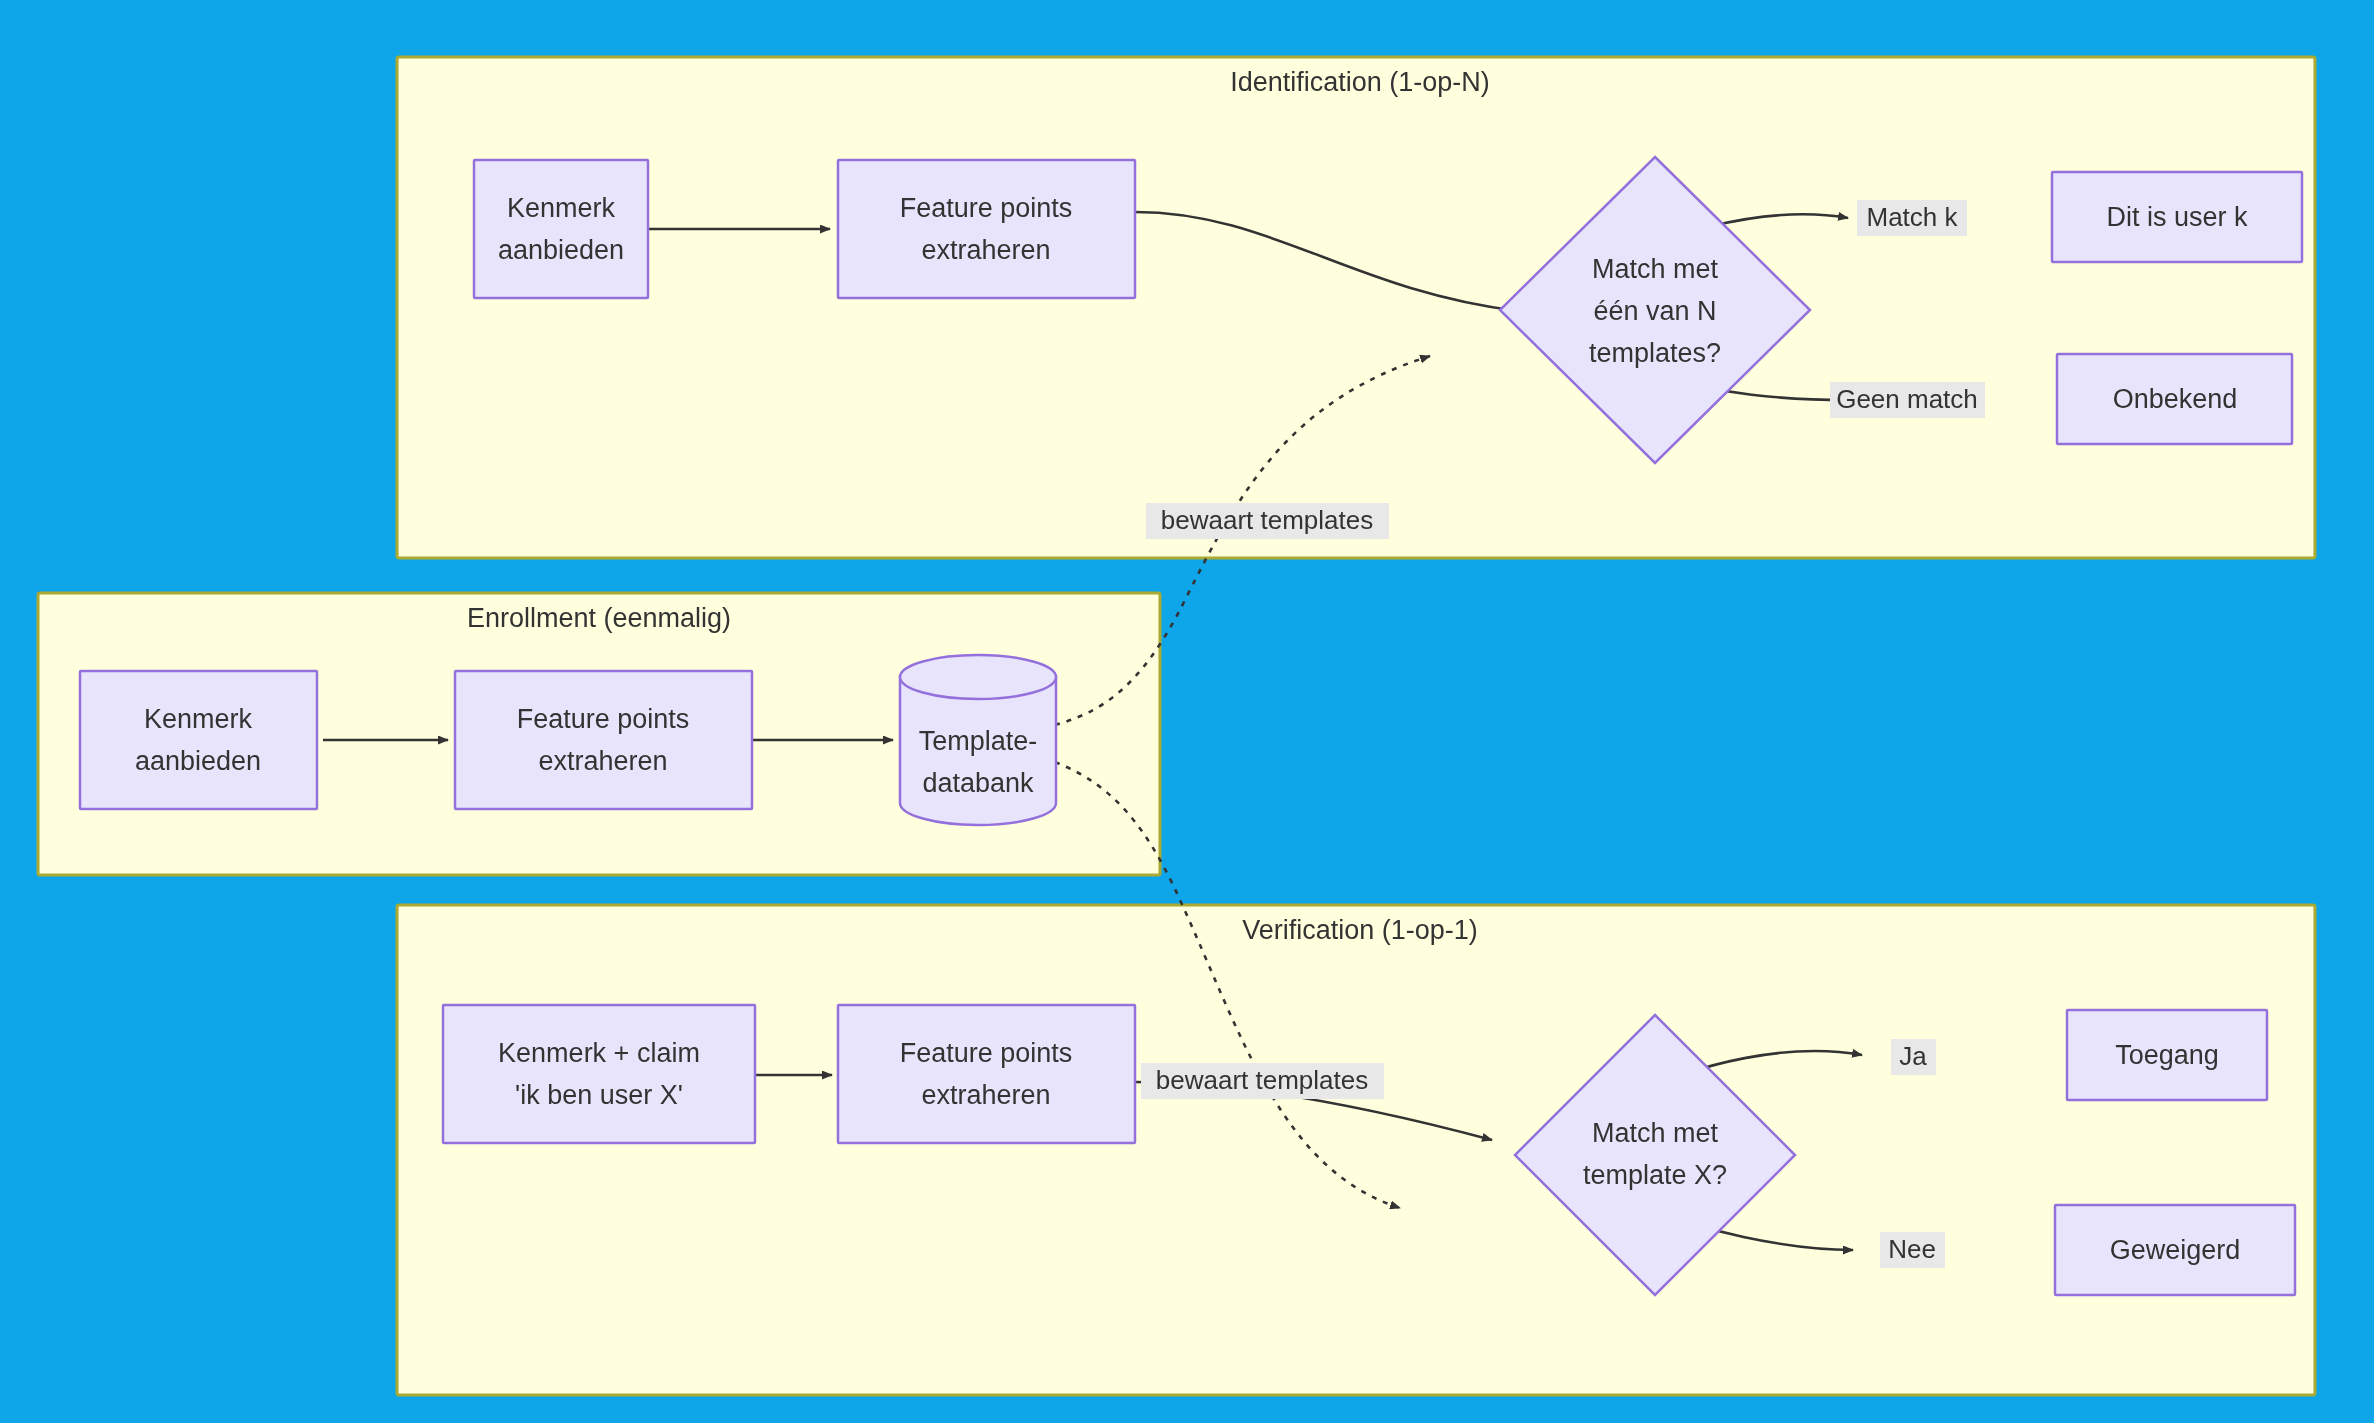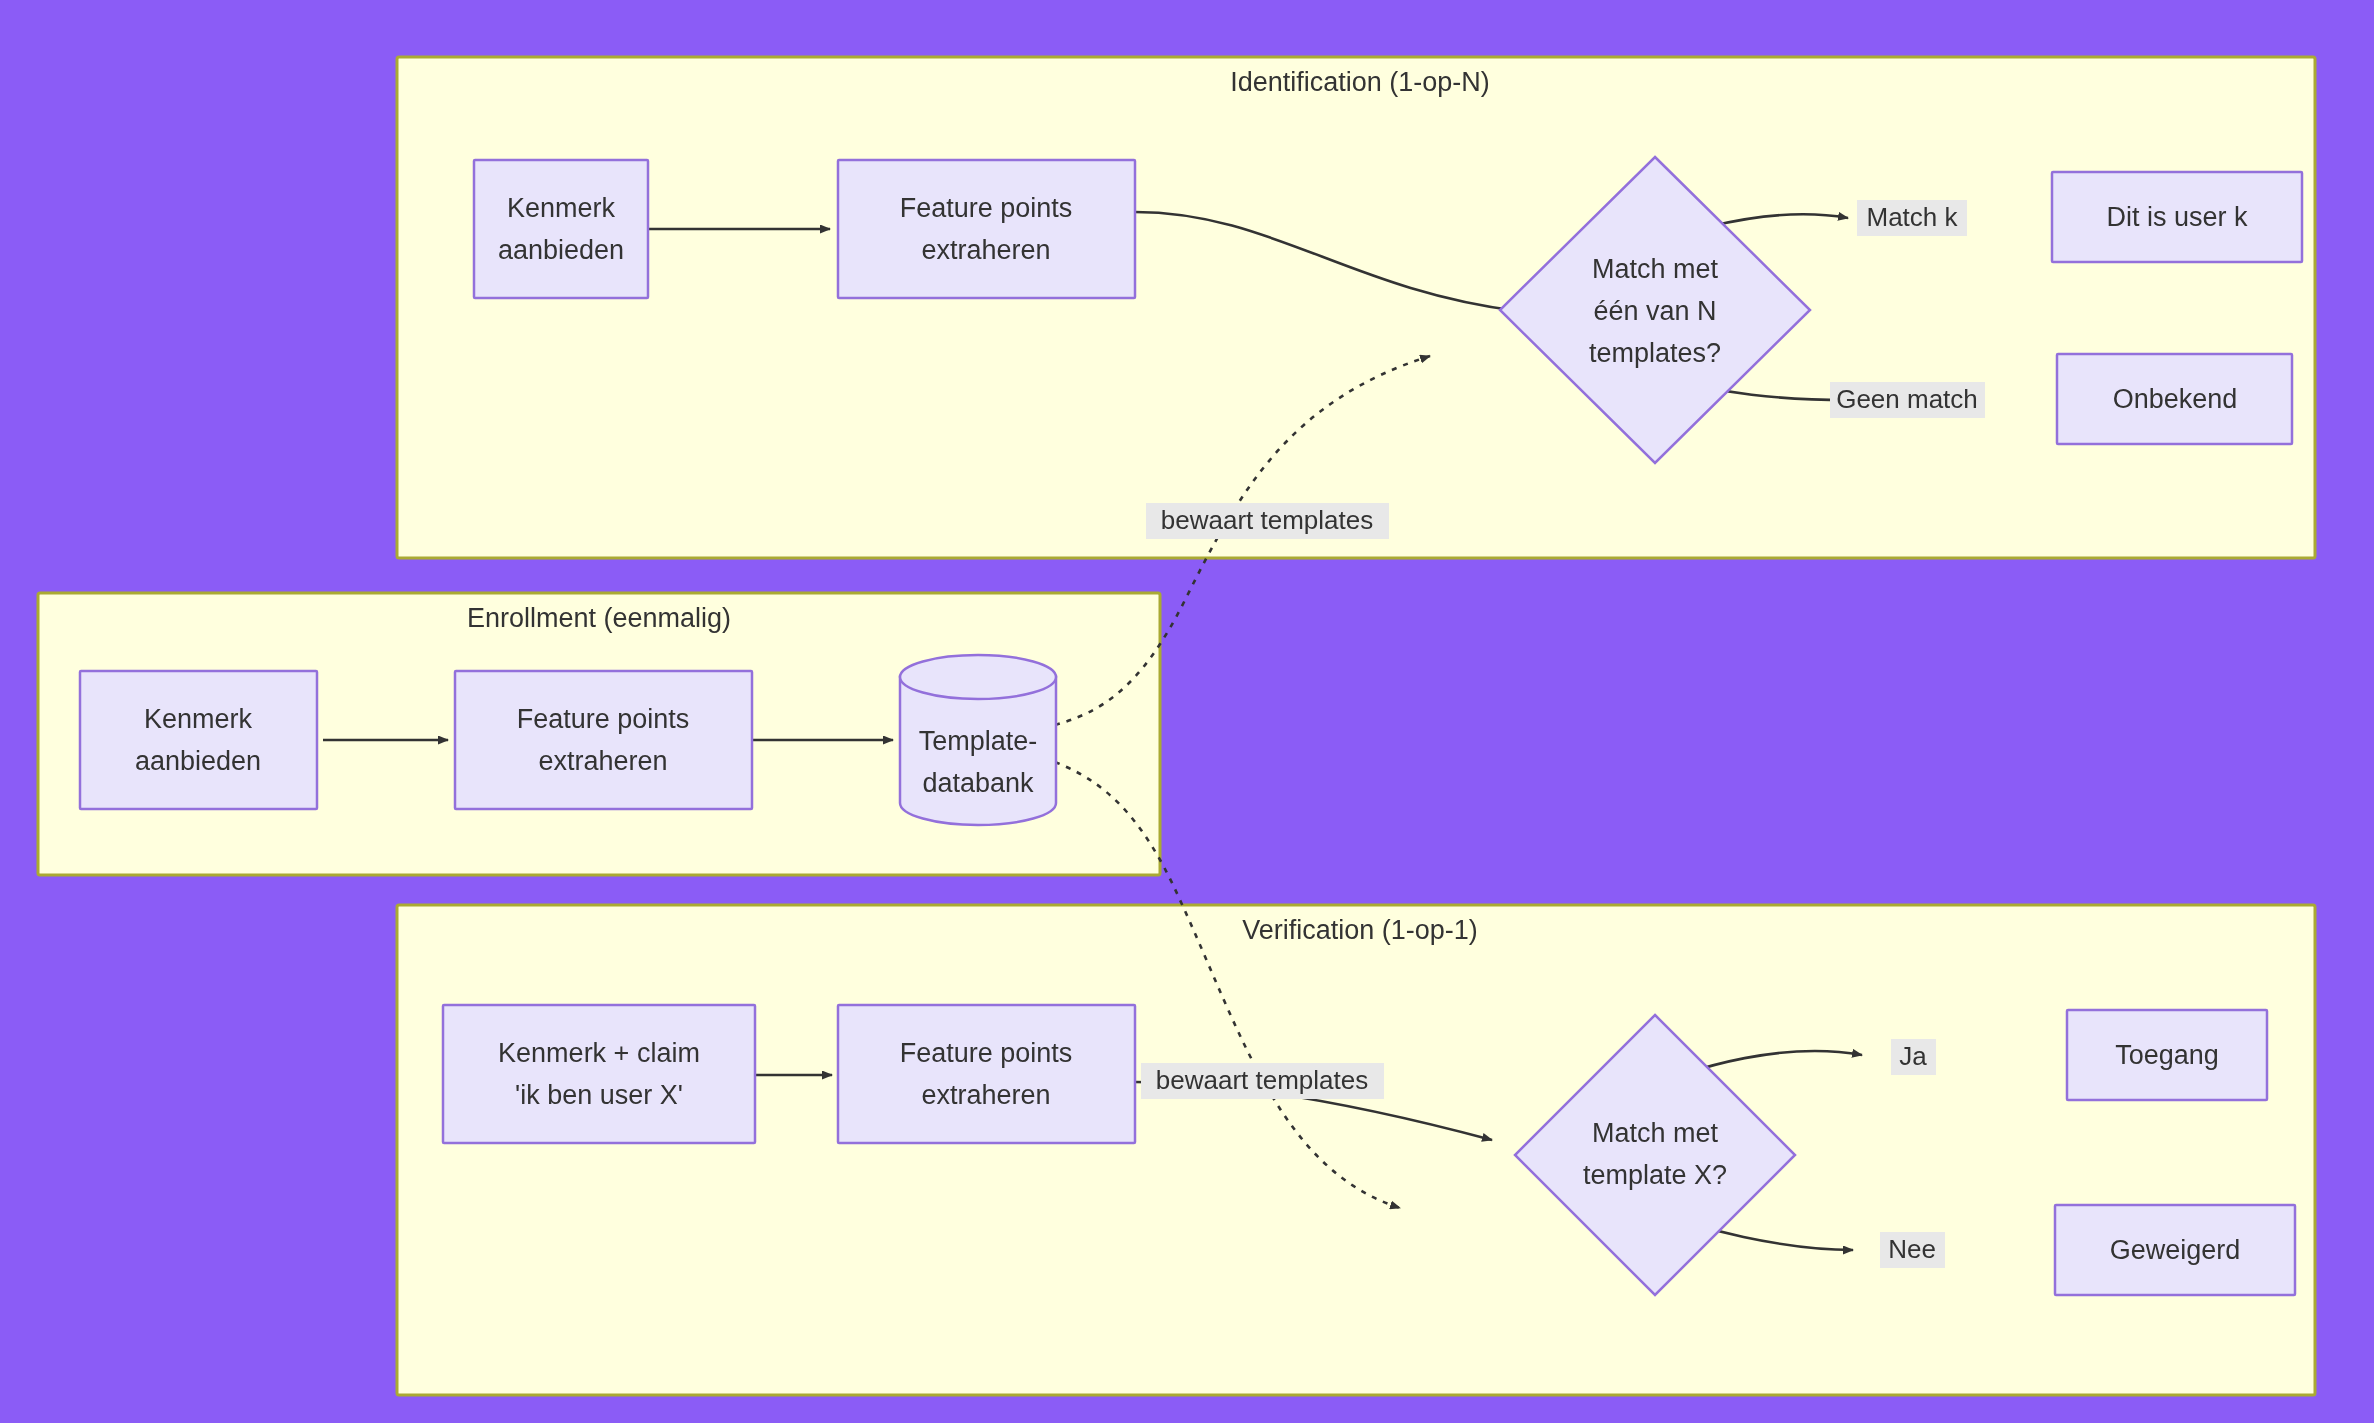--- a/index.html
+++ b/index.html
@@ -10,21 +10,21 @@
   body {
     width: 2374px;
     height: 1423px;
     font-family: "Liberation Sans", sans-serif;
     overflow: hidden;
   }
   #diagram-root {
     position: relative;
     width: 2374px;
     height: 1423px;
-    background: #8b5cf6;
+    background: #0ea5e9;
   }
   svg.flow {
     position: absolute;
     top: 0;
     left: 0;
     width: 2374px;
     height: 1423px;
   }
   .cluster-rect {
     fill: #ffffde;

